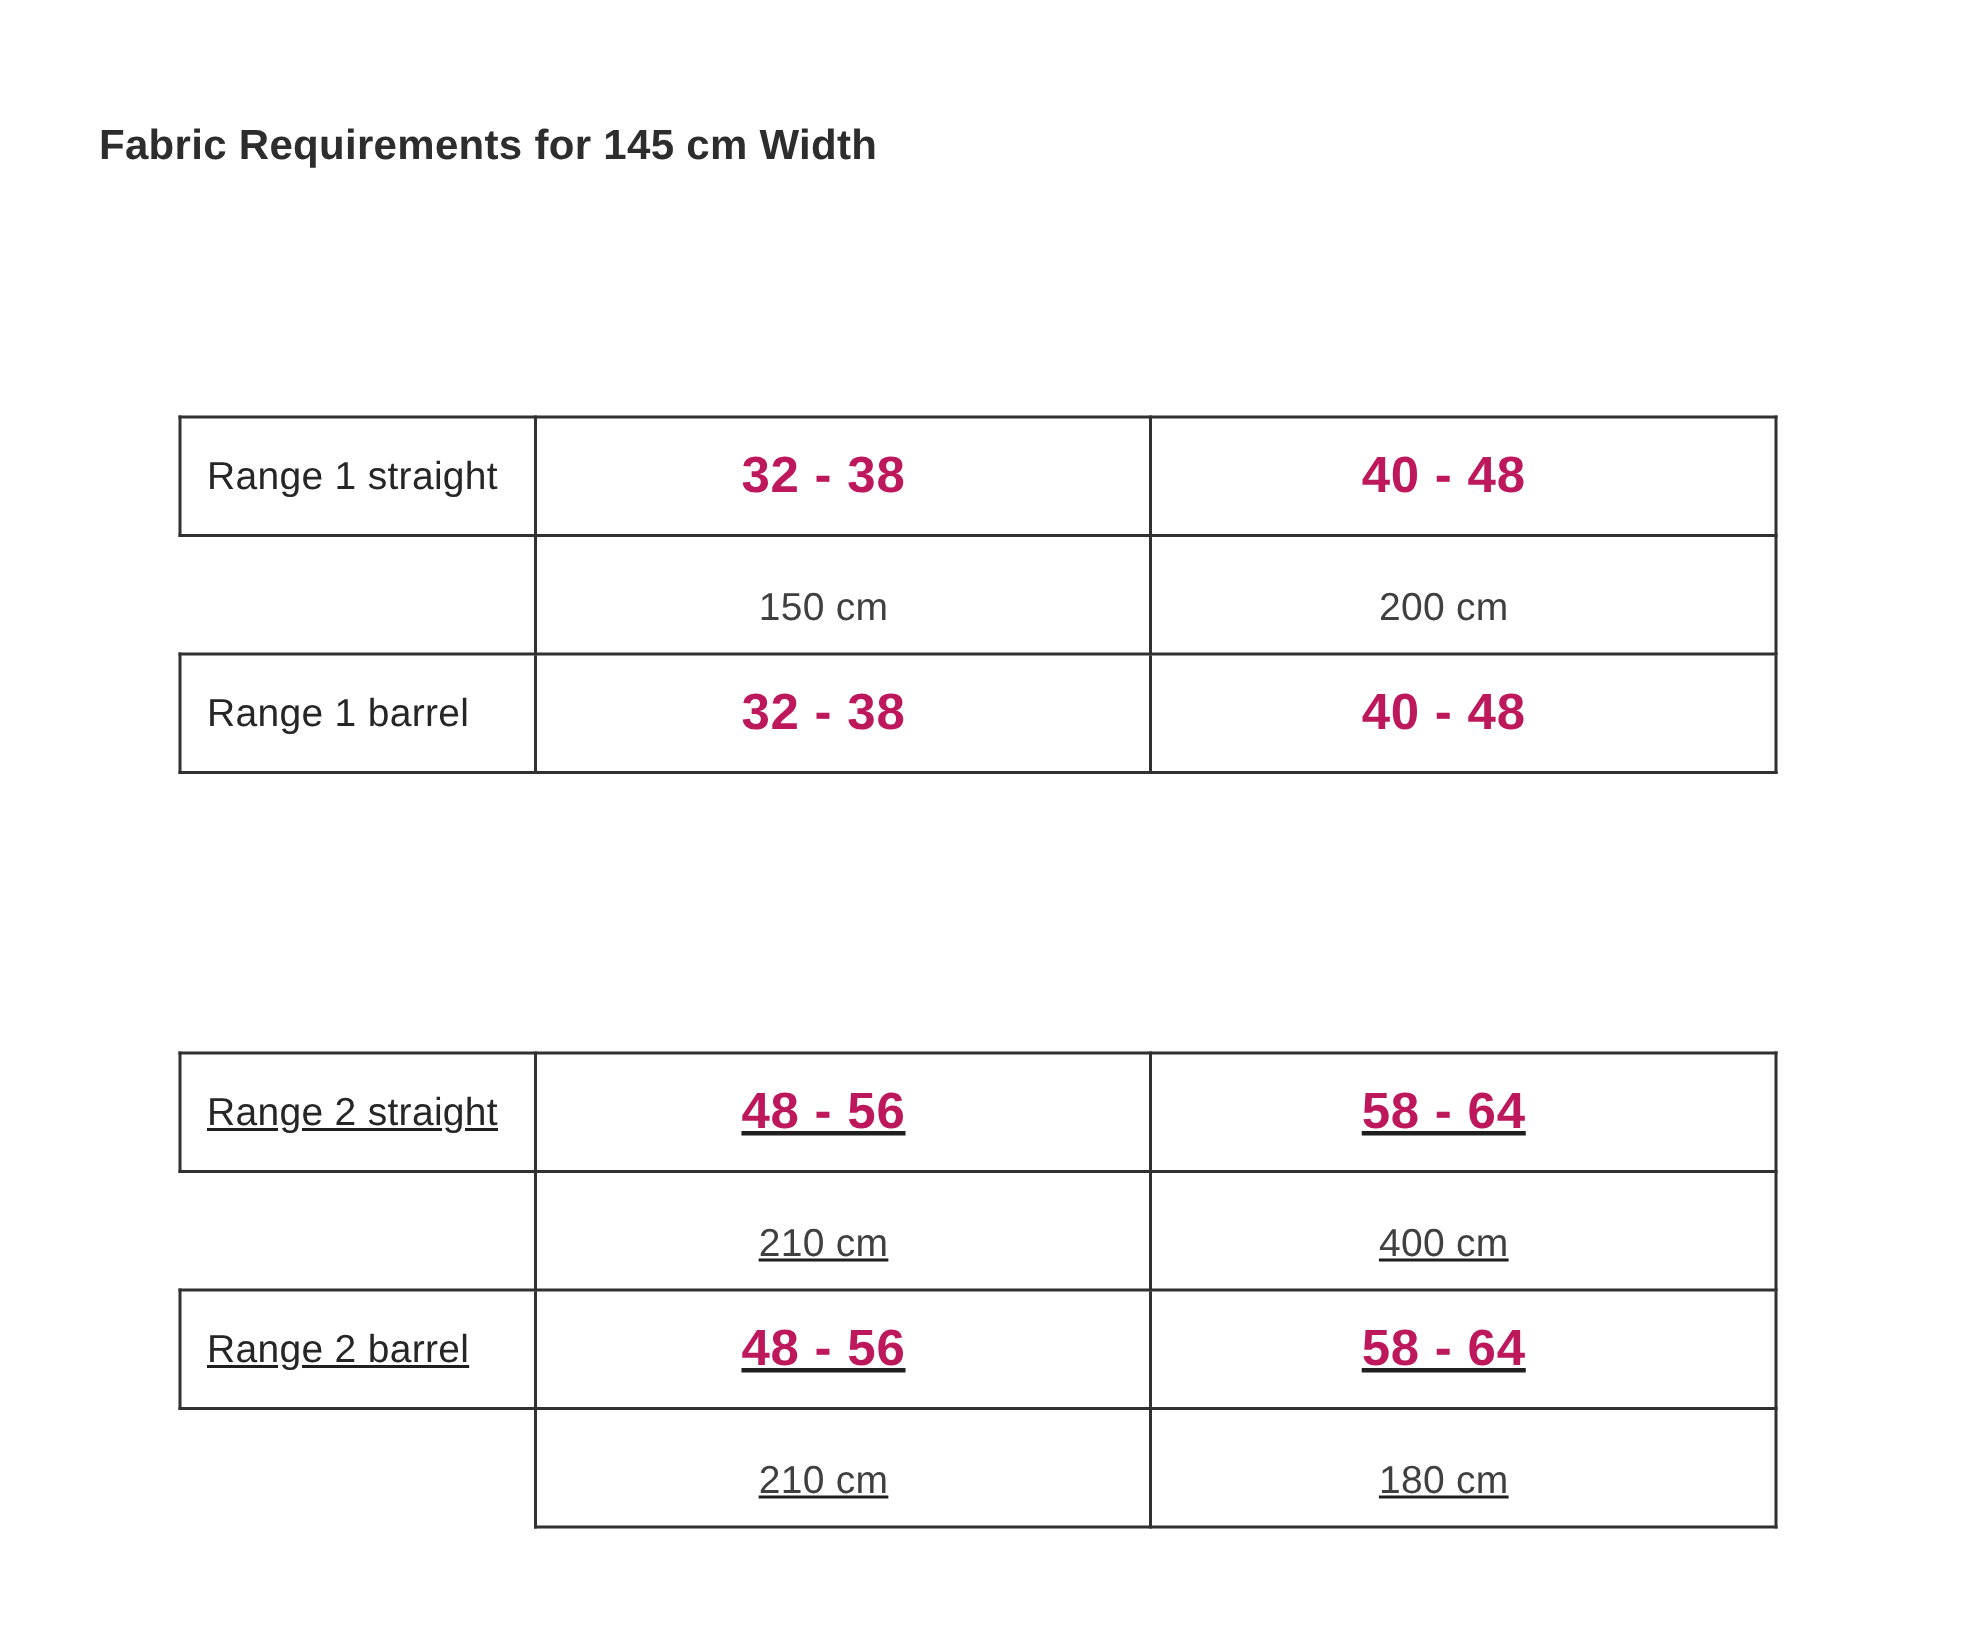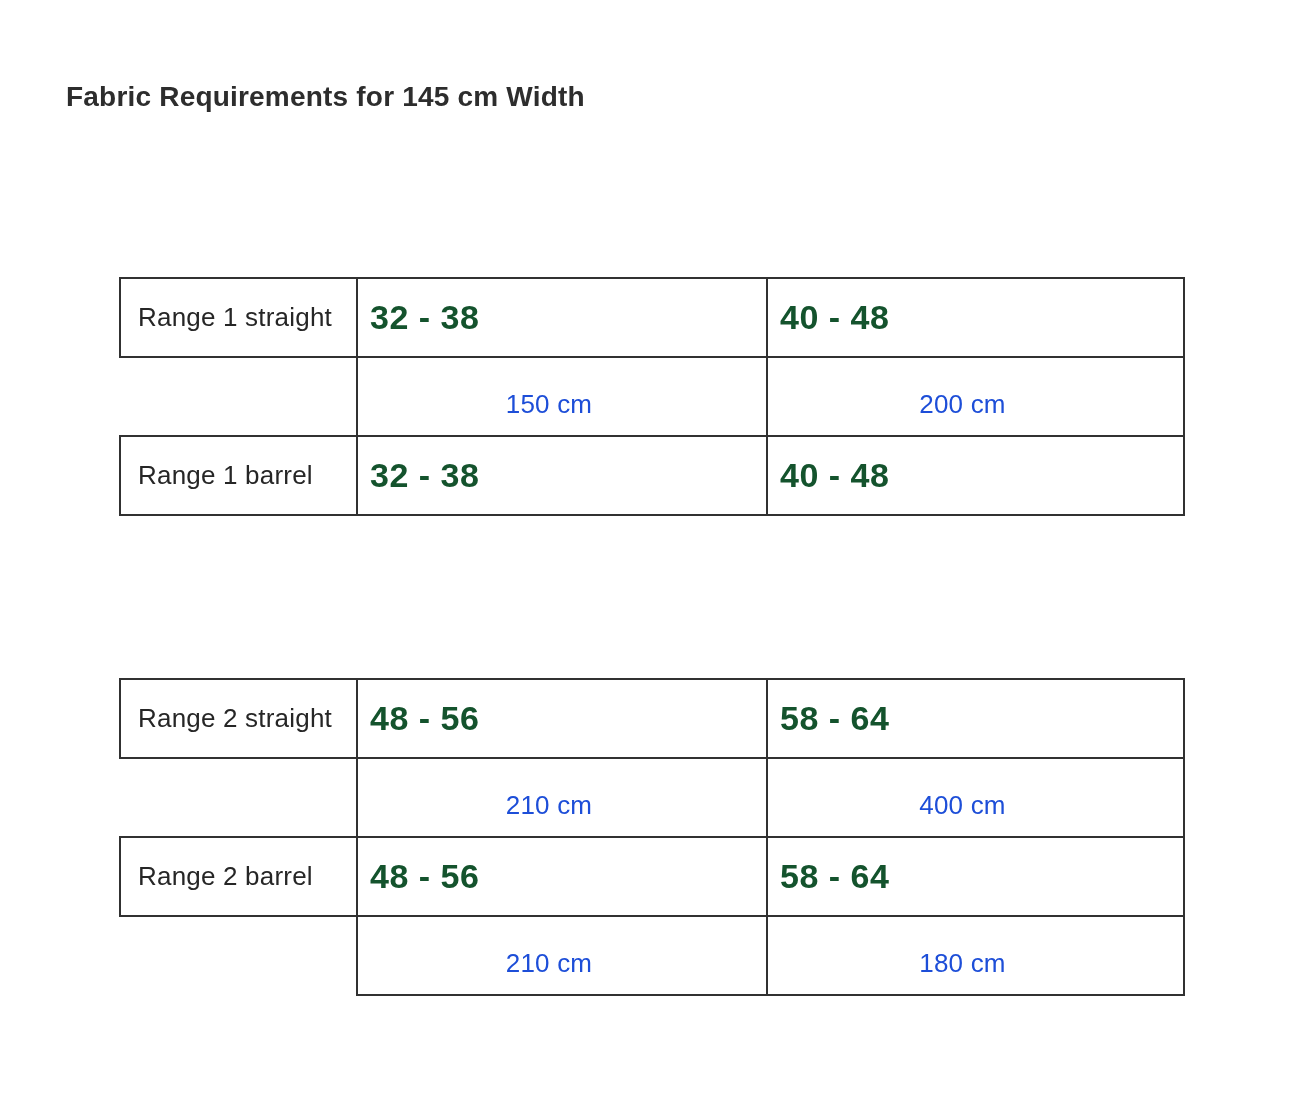--- a/index.html
+++ b/index.html
@@ -27,21 +27,21 @@
     white-space: nowrap;
   }
   table.fabric-table {
     position: absolute;
     left: 119px;
     width: 1064px;
     border-collapse: collapse;
     table-layout: fixed;
   }
   #fabric-table-1 { top: 277px; }
-  #fabric-table-2 { top: 678px; }
+  #fabric-table-2 { top: 701px; text-decoration: underline; }
 
   table.fabric-table td {
     height: 79px;
     box-sizing: border-box;
     vertical-align: middle;
     overflow: hidden;
     margin-left: 10px;
   }
   td.cell-label {
     border: 2px solid #313131;
@@ -51,29 +51,29 @@
     text-align: left;
     letter-spacing: 0.2px;
   }
   td.cell-label-empty {
     border: none;
   }
   td.cell-range {
     border: 2px solid #313131;
     font-size: 34px;
     font-weight: 700;
-    color: #14532d;
-    text-align: left;
-    padding: 0 26px 0 12px;
+    color: #be185d;
+    text-align: center;
+    padding: 0 26px 0 0;
     letter-spacing: 0.5px;
   }
   td.cell-length {
     border: 2px solid #313131;
     font-size: 26px;
-    color: #1d4ed8;
+    color: #404040;
     text-align: center;
     padding: 16px 26px 0 0;
     letter-spacing: 0.2px;
   }
 </style>
 </head>
 <body>
 
 <h1 class="page-title">Fabric Requirements for 145 cm Width</h1>
 

